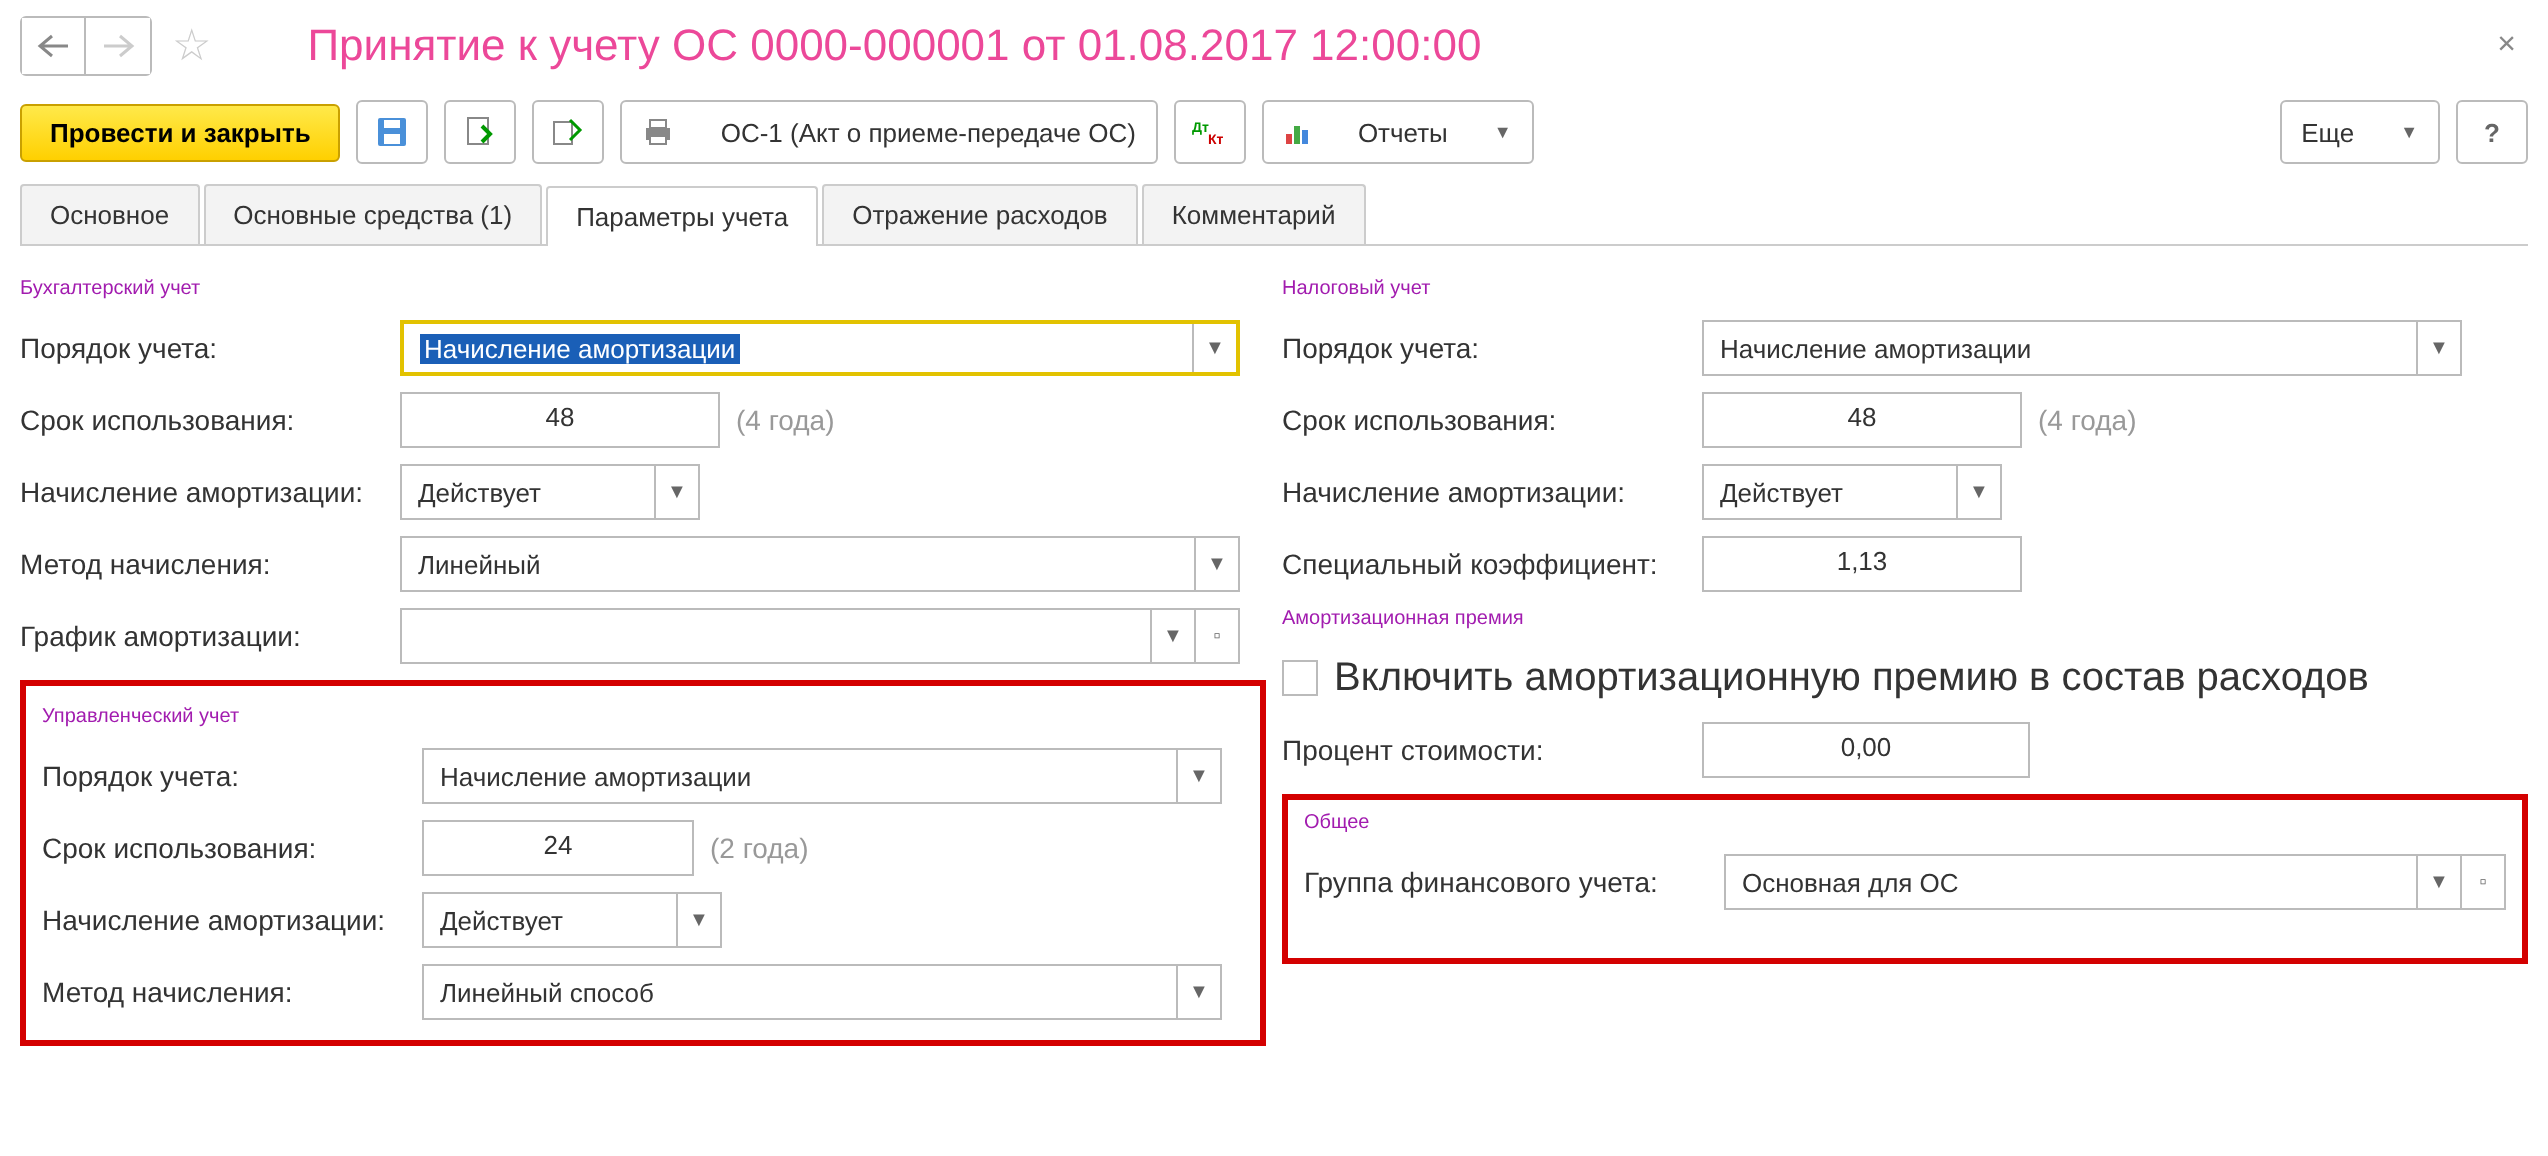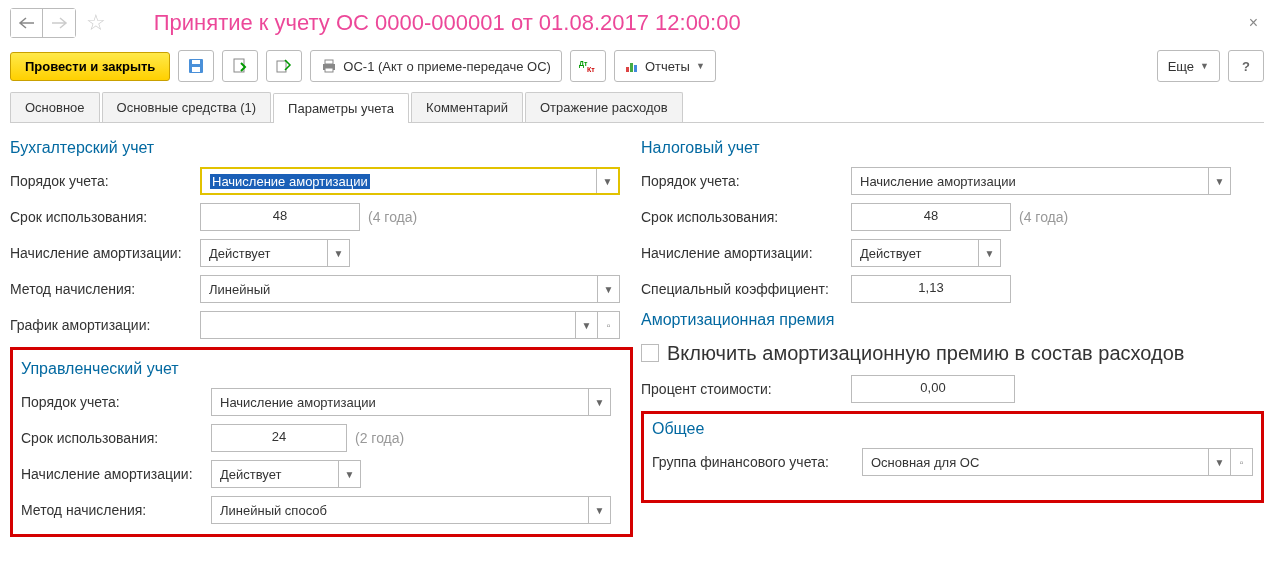--- a/index.html
+++ b/index.html
@@ -7,28 +7,28 @@
 .header-row { display: flex; align-items: center; padding: 8px 10px 6px 10px; }
 .nav-btns { display: flex; border: 1px solid #bbb; border-radius: 3px; margin-right: 10px; }
 .nav-btn { width: 32px; height: 28px; display: flex; align-items: center; justify-content: center; background: #fff; cursor: pointer; }
 .nav-btn:first-child { border-right: 1px solid #bbb; }
 .star { color: #ccc; font-size: 22px; margin-right: 8px; cursor: pointer; }
 .title { font-size: 22px; color: #ec4899; flex: 1; margin-left: 40px; }
 .close-x { color: #888; font-size: 16px; cursor: pointer; padding: 0 6px; }
 .toolbar { display: flex; align-items: center; padding: 6px 10px 10px 10px; gap: 8px; }
 .btn-primary { background: linear-gradient(#ffe94a,#ffd000); border: 1px solid #c9a000; border-radius: 3px; padding: 6px 14px; font-weight: bold; font-size: 13px; cursor: pointer; }
 .btn-icon { width: 36px; height: 32px; border: 1px solid #bbb; border-radius: 3px; background: #fff; display: flex; align-items: center; justify-content: center; cursor: pointer; }
-.btn-text { height: 32px; border: 1px solid #bbb; border-radius: 3px; background: #fff; display: flex; align-items: center; padding: 0 10px; cursor: pointer; gap: 6px; }
+.btn-text { height: 32px; border: 1px solid #bbb; border-radius: 3px; background: #fff; display: flex; align-items: center; padding: 0 10px; cursor: pointer; gap: 23px; }
 .spacer { flex: 1; }
 .tabs { display: flex; border-bottom: 1px solid #ccc; margin: 0 10px; }
 .tab { padding: 7px 14px; border: 1px solid #ccc; border-bottom: none; background: #f3f3f3; cursor: pointer; margin-right: 2px; border-radius: 2px 2px 0 0; font-size: 13px; }
 .tab.active { background: #fff; position: relative; top: 1px; }
 .content { display: flex; padding: 12px 10px; gap: 8px; }
 .col { flex: 1; min-width: 0; }
-.section-title { color: #0369a1; font-size: 16px; margin: 4px 0 10px 0; }
+.section-title { color: #a21caf; font-size: 10px; margin: 4px 0 10px 0; }
 .frow { display: flex; align-items: center; margin-bottom: 8px; min-height: 28px; }
 .flabel { width: 190px; font-size: 14px; color: #333; }
 .flabel-wide { width: 210px; font-size: 14px; color: #333; }
 .dd { display: flex; border: 1px solid #bbb; height: 28px; background: #fff; position: relative; }
 .dd-val { flex: 1; padding: 4px 8px; display: flex; align-items: center; white-space: nowrap; overflow: hidden; }
 .dd-btn { width: 22px; border-left: 1px solid #bbb; display: flex; align-items: center; justify-content: center; color: #666; cursor: pointer; font-size: 10px; }
 .inp { border: 1px solid #bbb; height: 28px; padding: 4px 8px; text-align: center; background: #fff; }
 .hint { color: #999; margin-left: 8px; font-size: 14px; }
 .hl-yellow { border: 2px solid #e2c200 !important; }
 .sel-blue { background: #1a5fb7; color: #fff; padding: 0 2px; }
@@ -109,22 +109,22 @@
   </div>
   <div class="btn-icon">
     <span style="color:#666;font-weight:bold">?</span>
   </div>
 </div>
 
 <div class="tabs">
   <div class="tab">Основное</div>
   <div class="tab">Основные средства (1)</div>
   <div class="tab active">Параметры учета</div>
+  <div class="tab">Отражение расходов</div>
   <div class="tab">Комментарий</div>
-  <div class="tab">Отражение расходов</div>
 </div>
 
 <div class="content">
 
   <div class="col">
     <div class="section-title">Бухгалтерский учет</div>
 
     <div class="frow">
       <div class="flabel">Порядок учета:</div>
       <div class="dd hl-yellow" style="width:420px">

